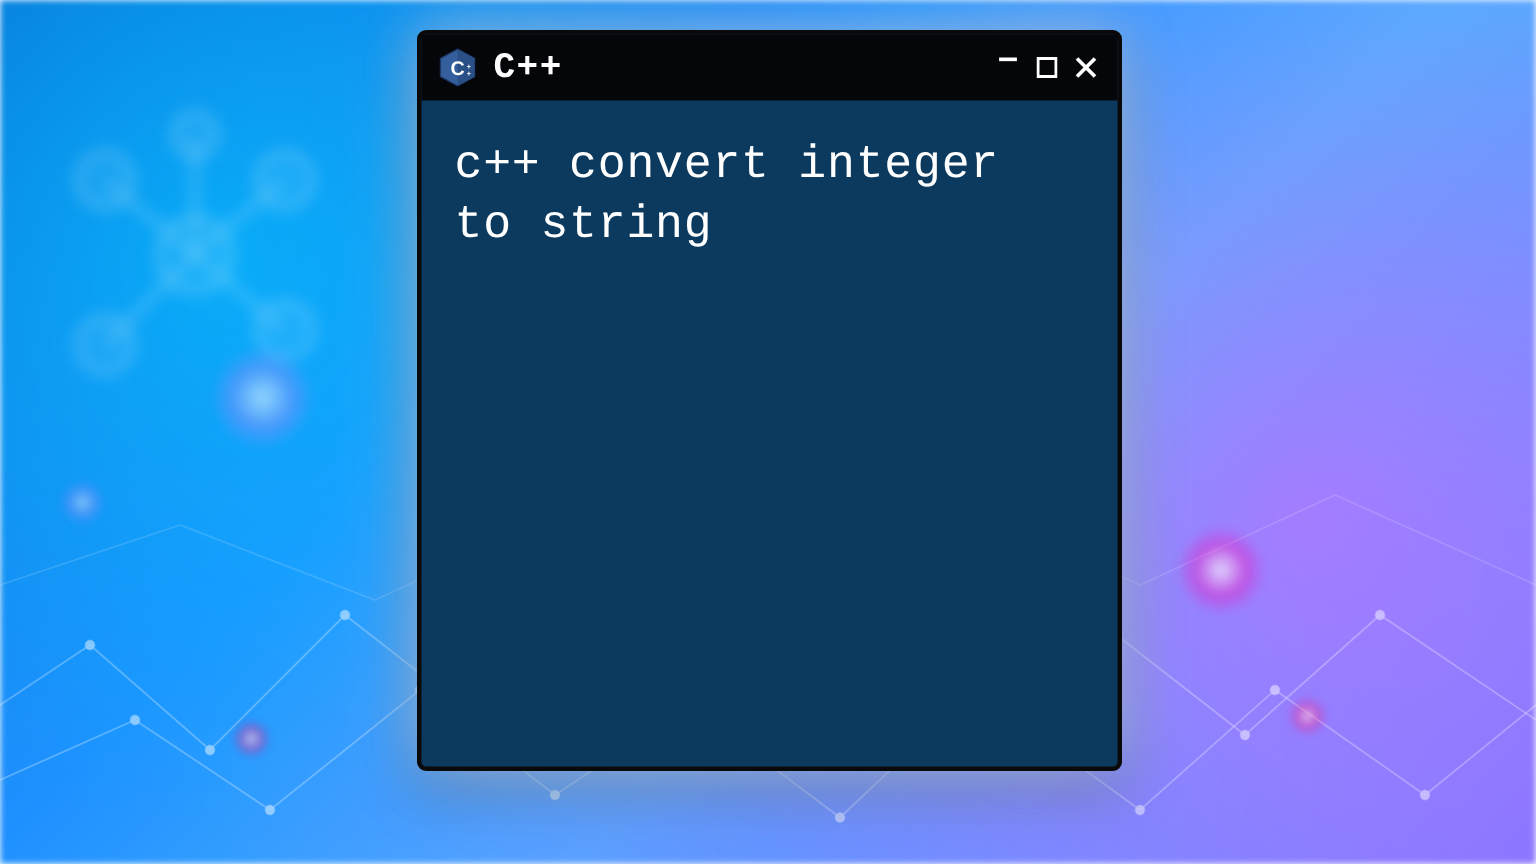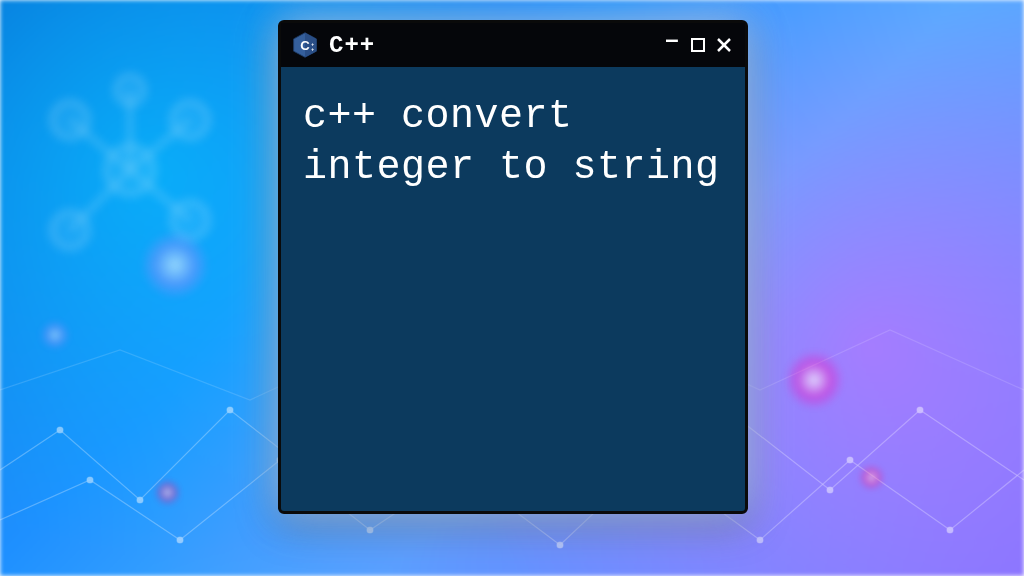--- a/index.html
+++ b/index.html
@@ -82,21 +82,21 @@
       font-family: Arial, sans-serif;
     }
     .ctrl { width: 22px; height: 22px; display:flex; align-items:center; justify-content:center; font-size:18px; cursor:pointer; }
     .ctrl.min { font-weight: 700; font-size: 24px; line-height: 0; padding-bottom:12px;}
     .ctrl.max { font-size: 14px; }
     .ctrl.close { font-size: 22px; line-height: 0; }
     .content {
       flex: 1;
       padding: 24px 22px;
       color: #ffffff;
-      font-size: 40px;
+      font-size: 31px;
       line-height: 1.28;
       font-family: 'Consolas', 'Menlo', 'Courier New', monospace;
       font-weight: 400;
       letter-spacing: 0.5px;
       white-space: pre-wrap;
       word-break: break-word;
     }
     .hex-node {
       position:absolute;
       filter: blur(5px);

